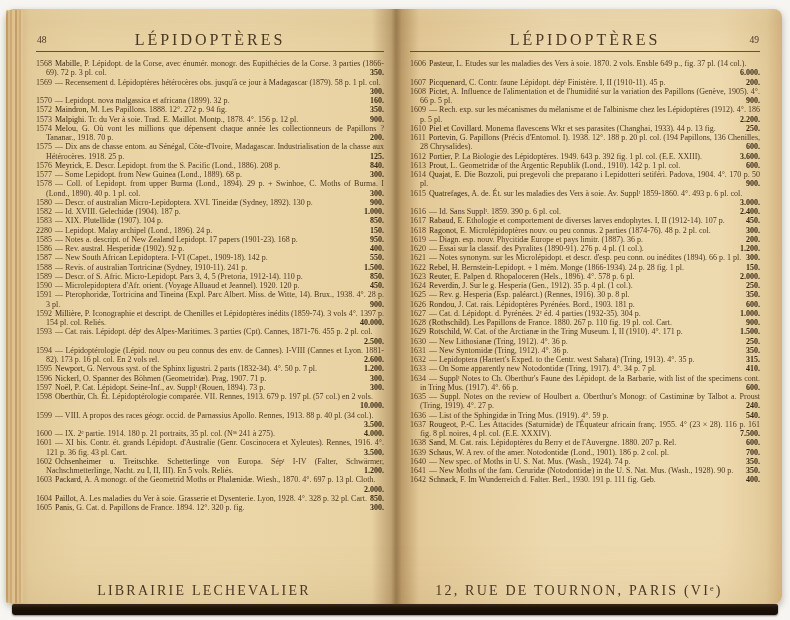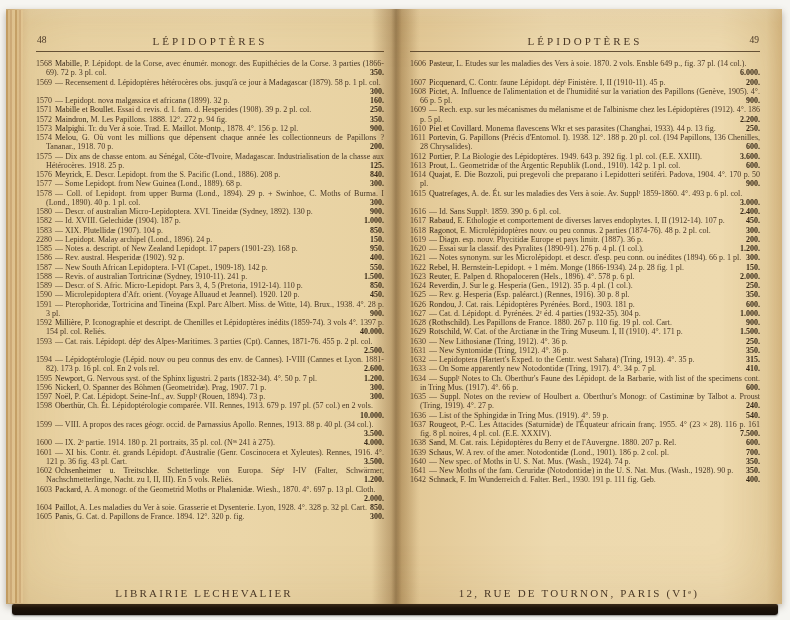--- a/index.html
+++ b/index.html
@@ -14,21 +14,21 @@
   .book{
     position:absolute;left:6px;top:9px;width:776px;height:595px;
     background:
       linear-gradient(180deg, rgba(255,255,255,.10) 0, rgba(0,0,0,0) 14px),
       linear-gradient(90deg,
         #caa76e 0%, #ddbf8c 1.5%, #e6cf9e 3%,
         #e9d3a4 10%, #ebd6a8 30%, #e8d2a2 47%,
         #dfc493 49.5%, #d3b37d 50.6%, #e3c997 53%,
         #edd9ae 70%, #eedaaf 92%, #e6cf9f 98%, #d8ba85 100%);
     box-shadow:0 3px 7px rgba(60,45,25,.35), inset 0 0 60px rgba(150,110,55,.18);
-    border-radius:0;
+    border-radius:8px;
   }
   .left-stack-edge{
     position:absolute;left:0;top:1px;bottom:1px;width:17px;
     background:repeating-linear-gradient(90deg,
       #c19a5f 0 2px, #dcbe8a 2px 4px, #cda977 4px 6px, #e2c693 6px 9px);
     opacity:.8;border-radius:2px 0 0 2px;
   }
   .gutter-shadow{
     position:absolute;left:366px;top:0;bottom:0;width:48px;pointer-events:none;
     background:linear-gradient(90deg,
@@ -46,60 +46,59 @@
   .page{position:absolute;top:24px;height:572px;}
   .page.left{left:30px;width:348px;}
   .page.right{left:404px;width:350px;}
 
   .page-header{
     position:relative;height:15px;line-height:14px;text-align:center;
     border-bottom:1px solid rgba(78,58,34,.85);
     padding-bottom:3px;margin-bottom:7px;
   }
   .page-title{
-    font-size:11px;letter-spacing:3px;color:#4a3826;font-weight:400;
+    font-size:16px;letter-spacing:3px;color:#4a3826;font-weight:400;
   }
   .page-number{position:absolute;top:0;font-size:9.5px;color:#4a3826;}
   .page.left  .page-number{left:1px;}
   .page.right .page-number{right:1px;text-align:right;}
 
   .entries{color:#483726;max-height:528px;overflow:hidden;}
   .entry{
     display:flow-root;
     font-size:8px;line-height:9.25px;
     text-align:justify;
     padding-left:10px;text-indent:-10px;
   }
   .entry .num{margin-right:3px;color:#4d3b28;}
   .entry .author{font-weight:400;color:#39291a;}
   .entry .price{
     float:right;font-weight:700;color:#362817;margin-left:8px;
   }
   .page-footer{
     position:absolute;left:0;right:12px;bottom:6px;text-align:center;
-    font-size:11px;letter-spacing:2.2px;color:#4a3826;
+    font-size:14px;letter-spacing:2.2px;color:#4a3826;
   }
 </style>
 </head>
 <body>
 
 <div class="photo">
   <div class="book">
     <div class="left-stack-edge"></div>
 
     <div class="page left">
       <div class="page-header">
         <span class="page-number">48</span>
         <span class="page-title">LÉPIDOPTÈRES</span>
       </div>
       <div class="entries">
           <div class="entry"><span class="num">1568</span><span class="author">Mabille, </span><span class="body">P. Lépidopt. de la Corse, avec énumér. monogr. des Eupithécies de la Corse. 3 parties (1866-69). 72 p. 3 pl. col.</span><span class="price">350.</span></div>
           <div class="entry"><span class="num">1569</span><span class="body">— Recensement d. Lépidoptères hétérocères obs. jusqu'à ce jour à Madagascar (1879). 58 p. 1 pl. col.</span><span class="price">300.</span></div>
           <div class="entry"><span class="num">1570</span><span class="body">— Lepidopt. nova malgassica et africana (1899). 32 p.</span><span class="price">160.</span></div>
-          <div class="entry"><span class="num">1571</span><span class="author">Mabille et Boullet. </span><span class="body">Essai d. revis. d. l. fam. d. Hesperides (1908). 39 p. 2 pl. col.</span><span class="price">250.</span></div>
           <div class="entry"><span class="num">1572</span><span class="author">Maindron, </span><span class="body">M. Les Papillons. 1888. 12°. 272 p. 94 fig.</span><span class="price">350.</span></div>
           <div class="entry"><span class="num">1573</span><span class="author">Malpighi. </span><span class="body">Tr. du Ver à soie. Trad. E. Maillot. Montp., 1878. 4°. 156 p. 12 pl.</span><span class="price">900.</span></div>
           <div class="entry"><span class="num">1574</span><span class="author">Melou, </span><span class="body">G. Où vont les millions que dépensent chaque année les collectionneurs de Papillons ? Tananar., 1918. 70 p.</span><span class="price">200.</span></div>
           <div class="entry"><span class="num">1575</span><span class="body">— Dix ans de chasse entom. au Sénégal, Côte-d'Ivoire, Madagascar. Industrialisation de la chasse aux Hétérocères. 1918. 25 p.</span><span class="price">125.</span></div>
           <div class="entry"><span class="num">1576</span><span class="author">Meyrick, </span><span class="body">E. Descr. Lepidopt. from the S. Pacific (Lond., 1886). 208 p.</span><span class="price">840.</span></div>
           <div class="entry"><span class="num">1577</span><span class="body">— Some Lepidopt. from New Guinea (Lond., 1889). 68 p.</span><span class="price">300.</span></div>
           <div class="entry"><span class="num">1578</span><span class="body">— Coll. of Lepidopt. from upper Burma (Lond., 1894). 29 p. + Swinhoe, C. Moths of Burma. I (Lond., 1890). 40 p. 1 pl. col.</span><span class="price">300.</span></div>
           <div class="entry"><span class="num">1580</span><span class="body">— Descr. of australian Micro-Lepidoptera. XVI. Tineidæ (Sydney, 1892). 130 p.</span><span class="price">900.</span></div>
           <div class="entry"><span class="num">1582</span><span class="body">— Id. XVIII. Gelechidæ (1904). 187 p.</span><span class="price">1.000.</span></div>
           <div class="entry"><span class="num">1583</span><span class="body">— XIX. Plutellidæ (1907). 104 p.</span><span class="price">850.</span></div>

